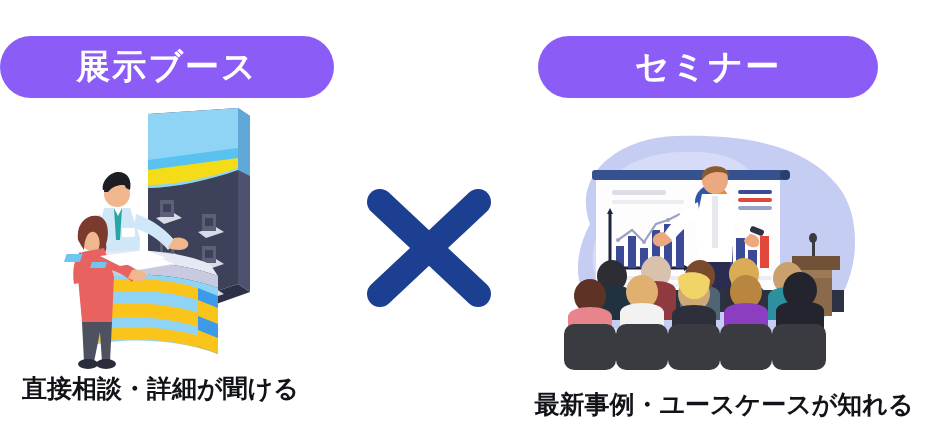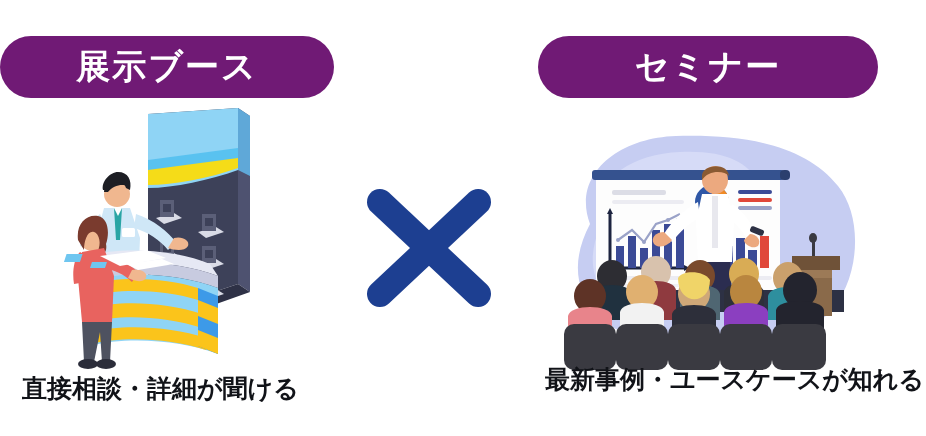--- a/index.html
+++ b/index.html
@@ -10,42 +10,42 @@
     overflow:hidden;
     position:relative;
   }
   .stage{position:relative;width:926px;height:436px;}
 
   
   .badge{
     position:absolute;
     height:62px;
     border-radius:31px;
-    background:#701a75;
+    background:#8b5cf6;
     display:flex;align-items:center;justify-content:center;
     color:#ffffff;
     font-size:34px;
     font-weight:700;
     letter-spacing:2px;
     white-space:nowrap;
   }
   .badge.left{left:0px;top:36px;width:334px;}
   .badge.right{left:538px;top:36px;width:340px;text-align:right;}
 
   
   .caption{
     position:absolute;
     font-size:25px;
     font-weight:700;
     color:#111318;
     white-space:nowrap;
     letter-spacing:0px;
   }
   .caption.left{left:22px;top:372px;width:300px;text-align:left;}
-  .caption.right{left:524px;top:363px;width:400px;text-align:right;font-family:Liberation Mono, monospace;}
+  .caption.right{left:524px;top:388px;width:400px;text-align:center;font-family:Liberation Mono, monospace;}
 
   
   .xmark{position:absolute;left:362px;top:186px;width:134px;height:124px;}
 
   
   .illo{position:absolute;}
   .illo-booth{left:70px;top:108px;width:226px;height:264px;}
   .illo-seminar{left:552px;top:128px;width:312px;height:246px;}
 
   svg{display:block;overflow:visible;}

